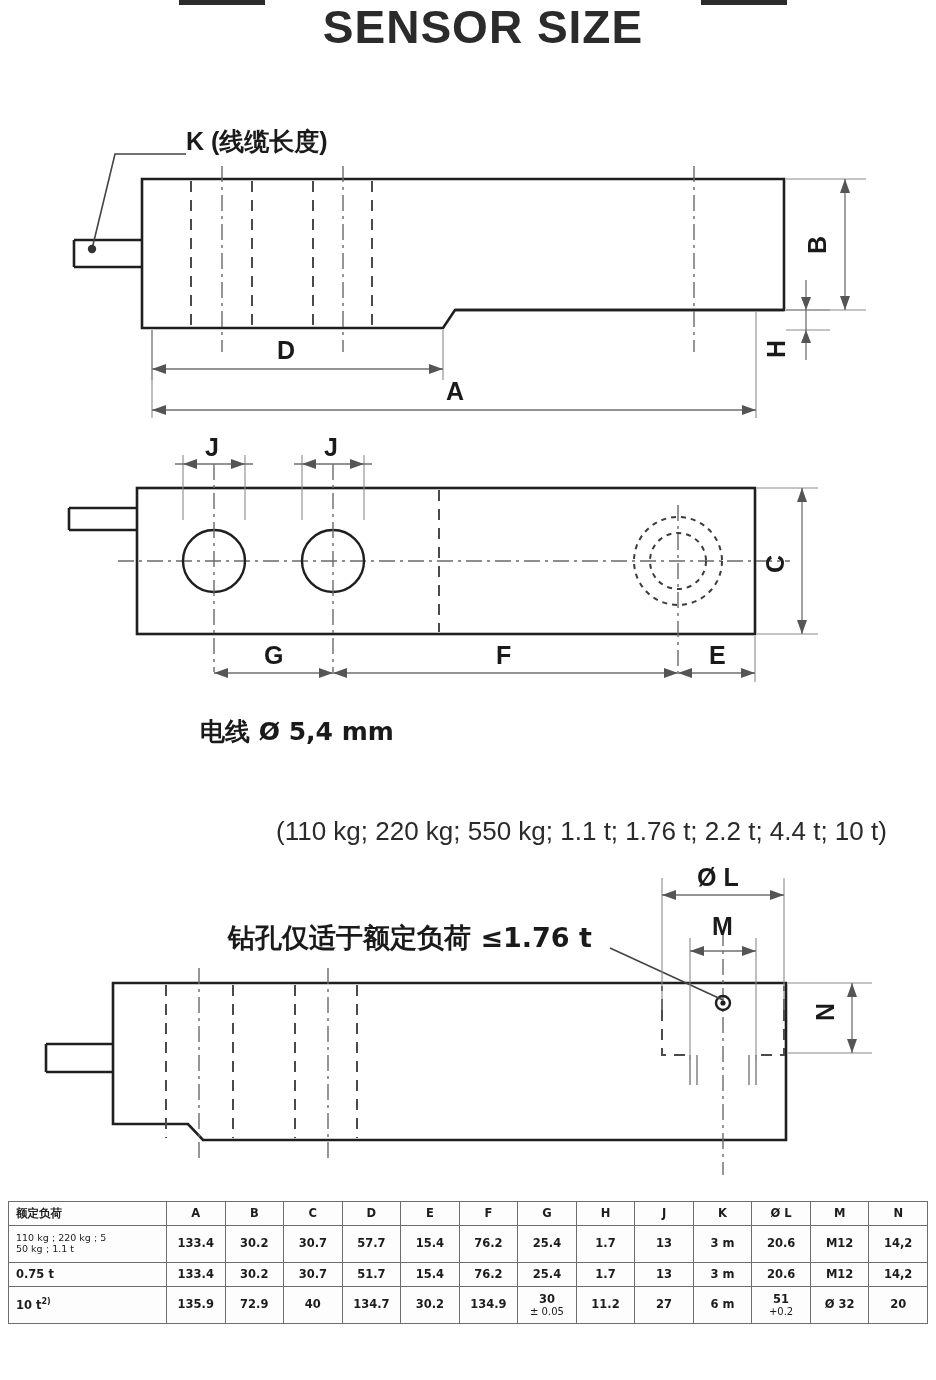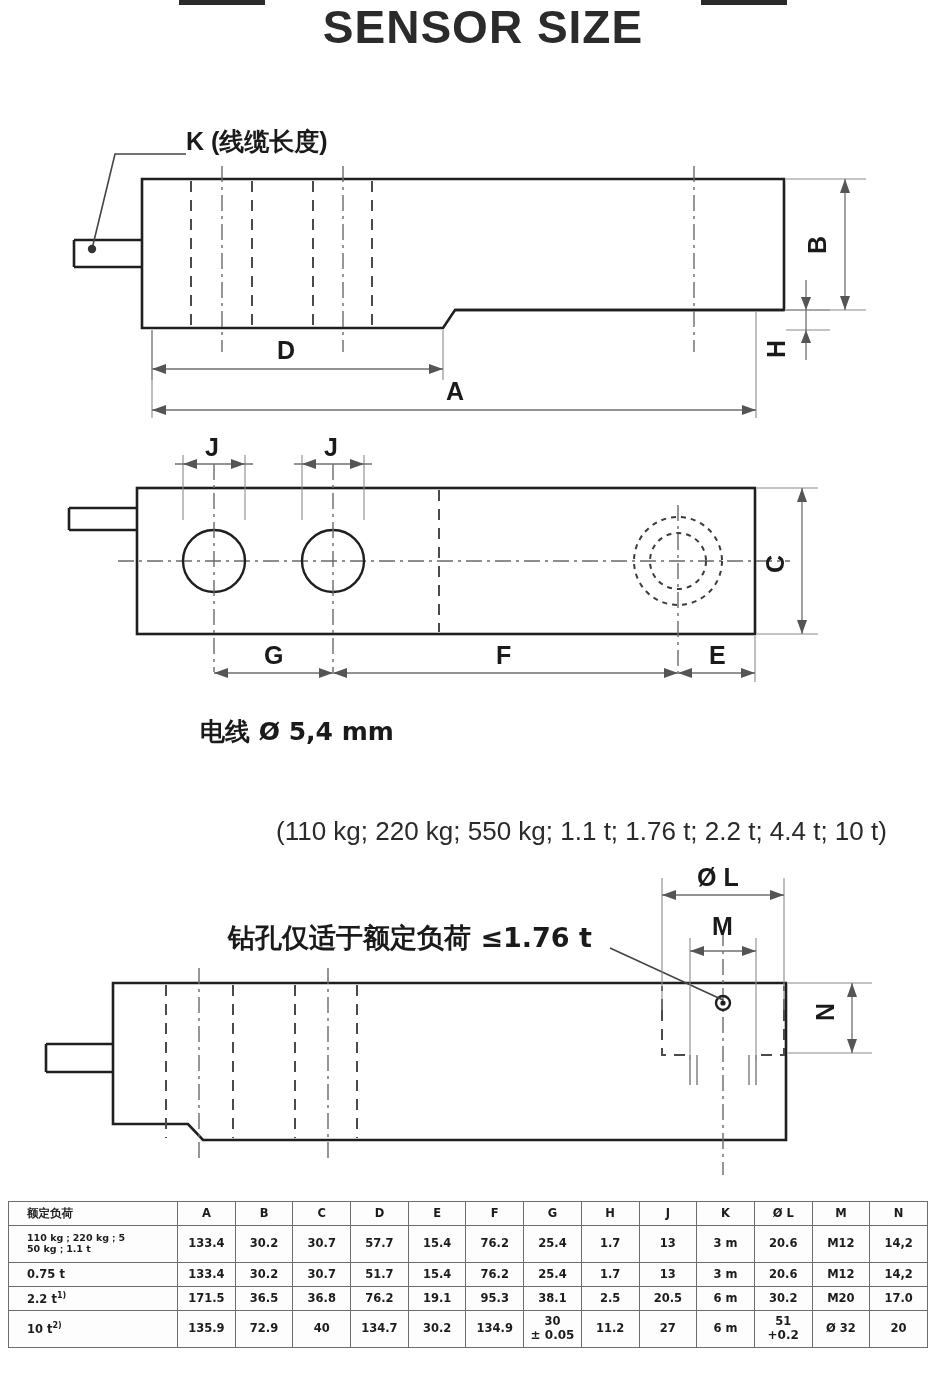--- a/index.html
+++ b/index.html
@@ -86,31 +86,31 @@
     font-weight: bold;
     color: #1c1c1c;
     padding: 0;
     line-height: 1.15;
     height: 23px;
     background: #fdfdfd;
   }
   table.spec th.first,
   table.spec td.first {
     text-align: left;
-    padding-left: 18px;
+    padding-left: 7px;
     width: 150px;
   }
   table.spec tr.tall td { height: 36px; }
   table.spec td.sub {
     font-size: 9.5px;
-    font-weight: bold;
+    font-weight: normal;
     margin-left: 20px;
   }
   .sup { font-size: 8px; vertical-align: super; }
-  .tol { display:block; font-size: 12px; font-weight: bold; text-align: center; }
+  .tol { display:block; font-size: 10px; font-weight: normal; text-align: center; }
 </style>
 </head>
 <body>
 
 <div class="title-bar">
   <div class="title-rule left"></div>
   <div class="title-text">SENSOR SIZE</div>
   <div class="title-rule right"></div>
 </div>
 
@@ -370,38 +370,20 @@
         <td>76.2</td>
         <td>25.4</td>
         <td>1.7</td>
         <td>13</td>
         <td>3 m</td>
         <td>20.6</td>
         <td>M12</td>
         <td>14,2</td>
       </tr>
 
-      <tr>
-        <td class="first">
-          <span>2.2 t</span><span class="sup">1)</span>
-        </td>
-        <td>171.5</td>
-        <td>36.5</td>
-        <td>36.8</td>
-        <td>76.2</td>
-        <td>19.1</td>
-        <td>95.3</td>
-        <td>38.1</td>
-        <td>2.5</td>
-        <td>20.5</td>
-        <td>6 m</td>
-        <td>30.2</td>
-        <td>M20</td>
-        <td>17.0</td>
-      </tr>
 
 
       <tr class="tall">
         <td class="first">
           <span>10 t</span><span class="sup">2)</span>
         </td>
         <td>135.9</td>
         <td>72.9</td>
         <td>40</td>
         <td>134.7</td>

